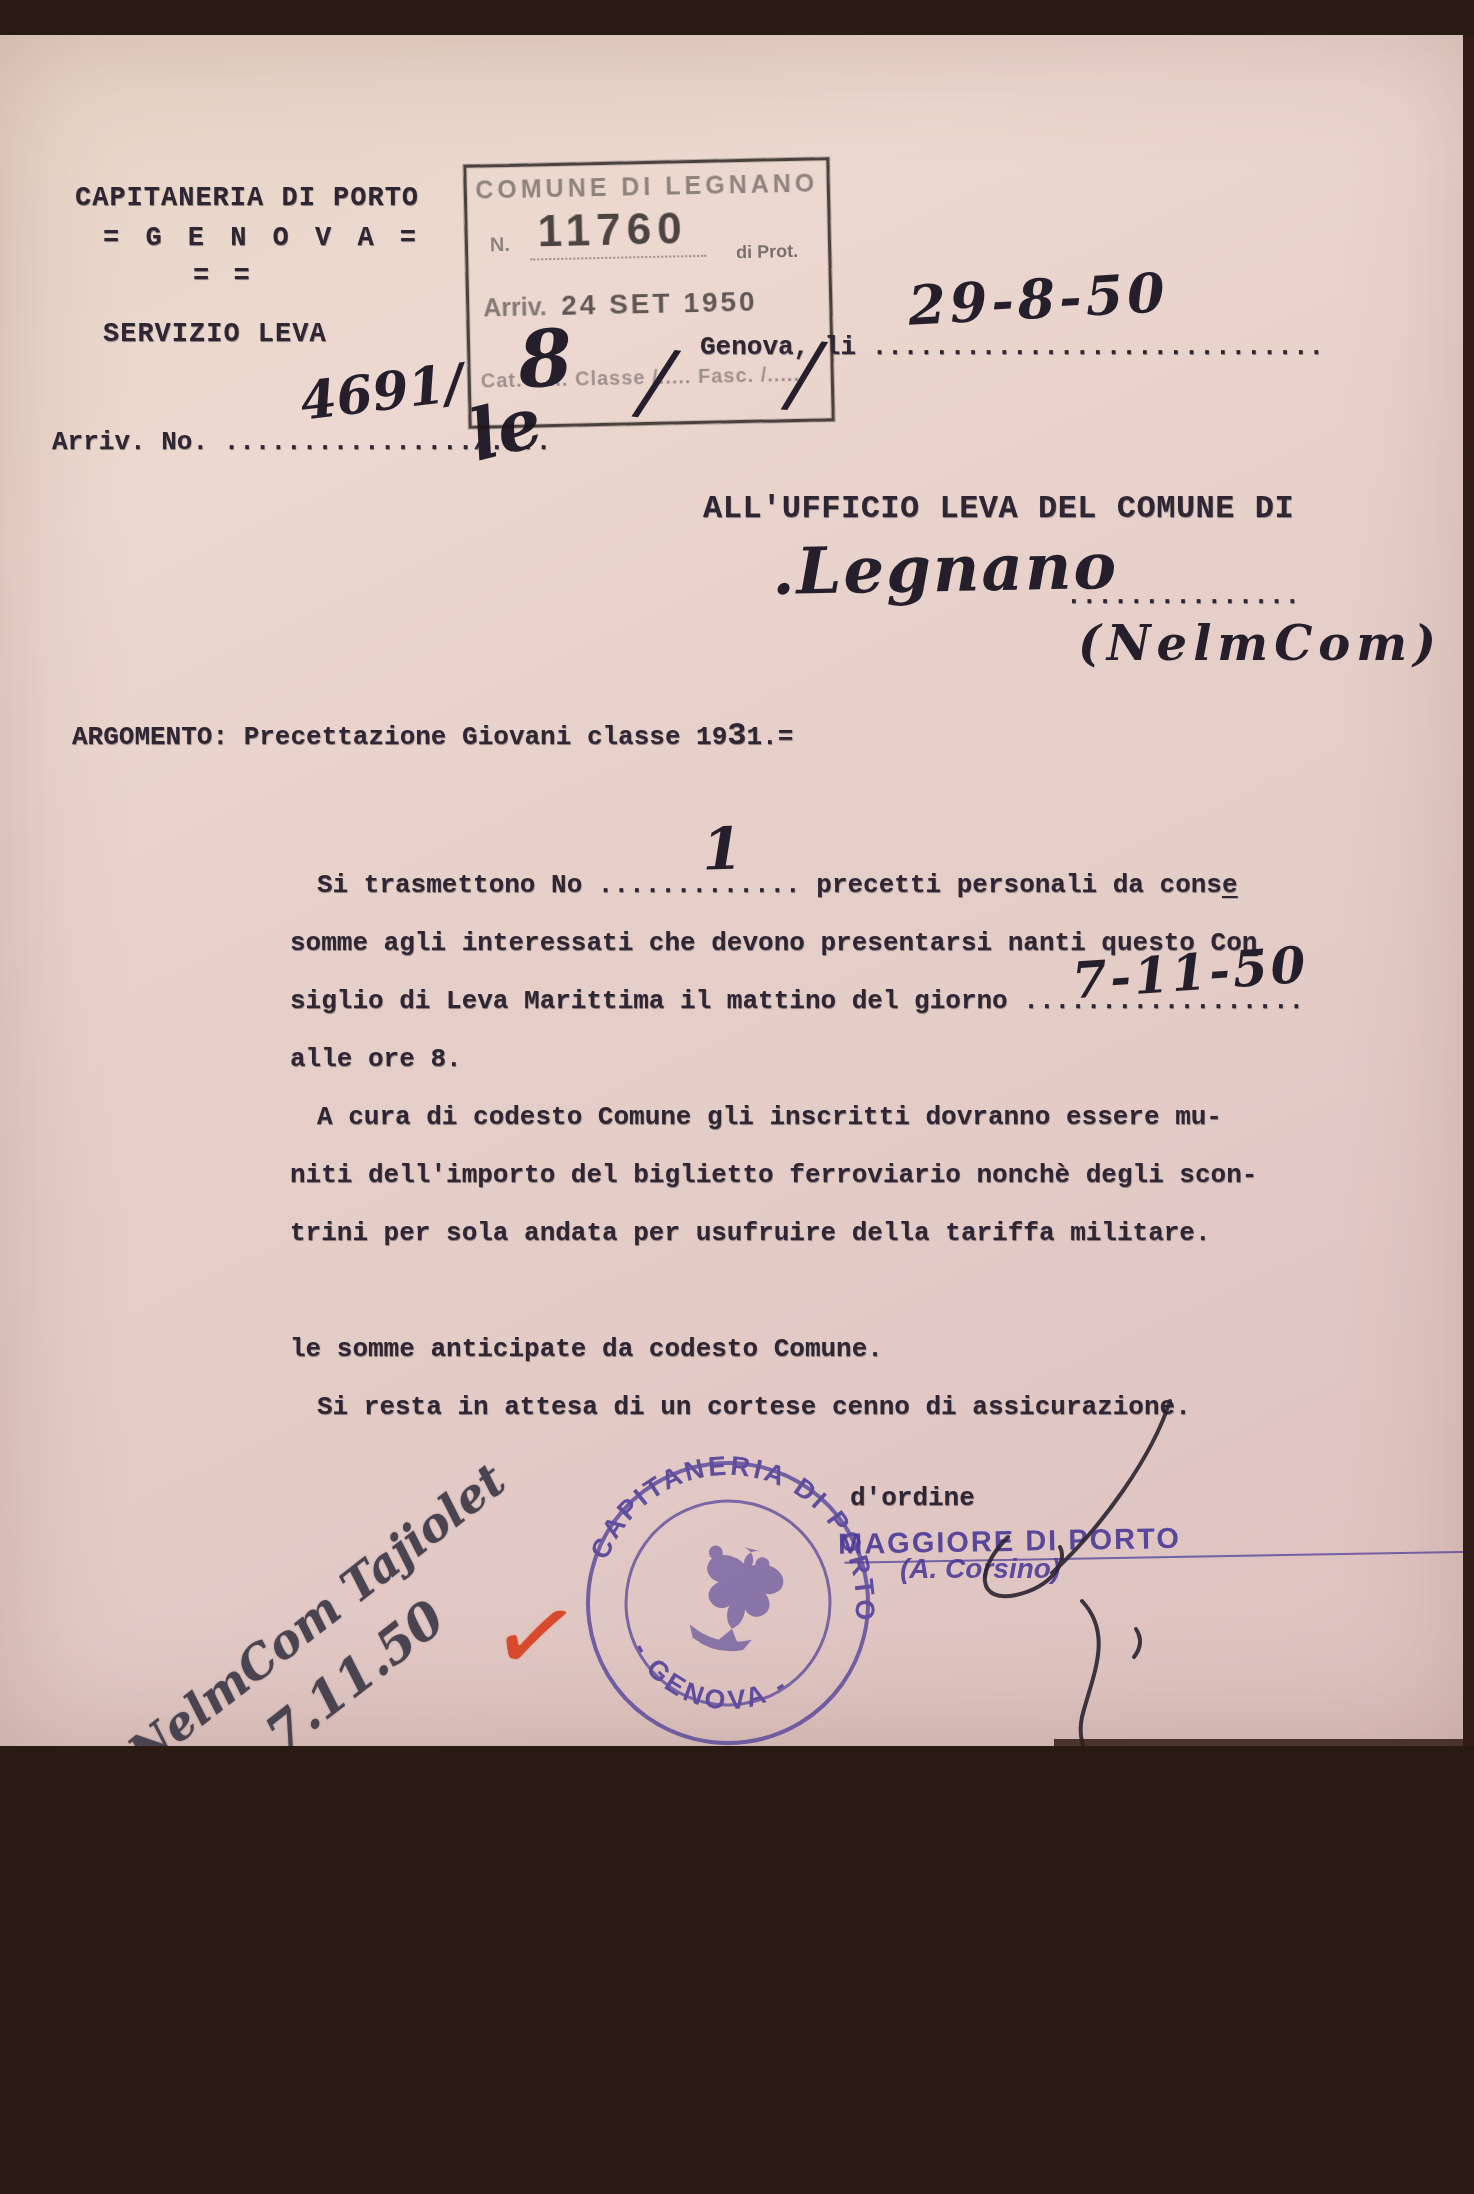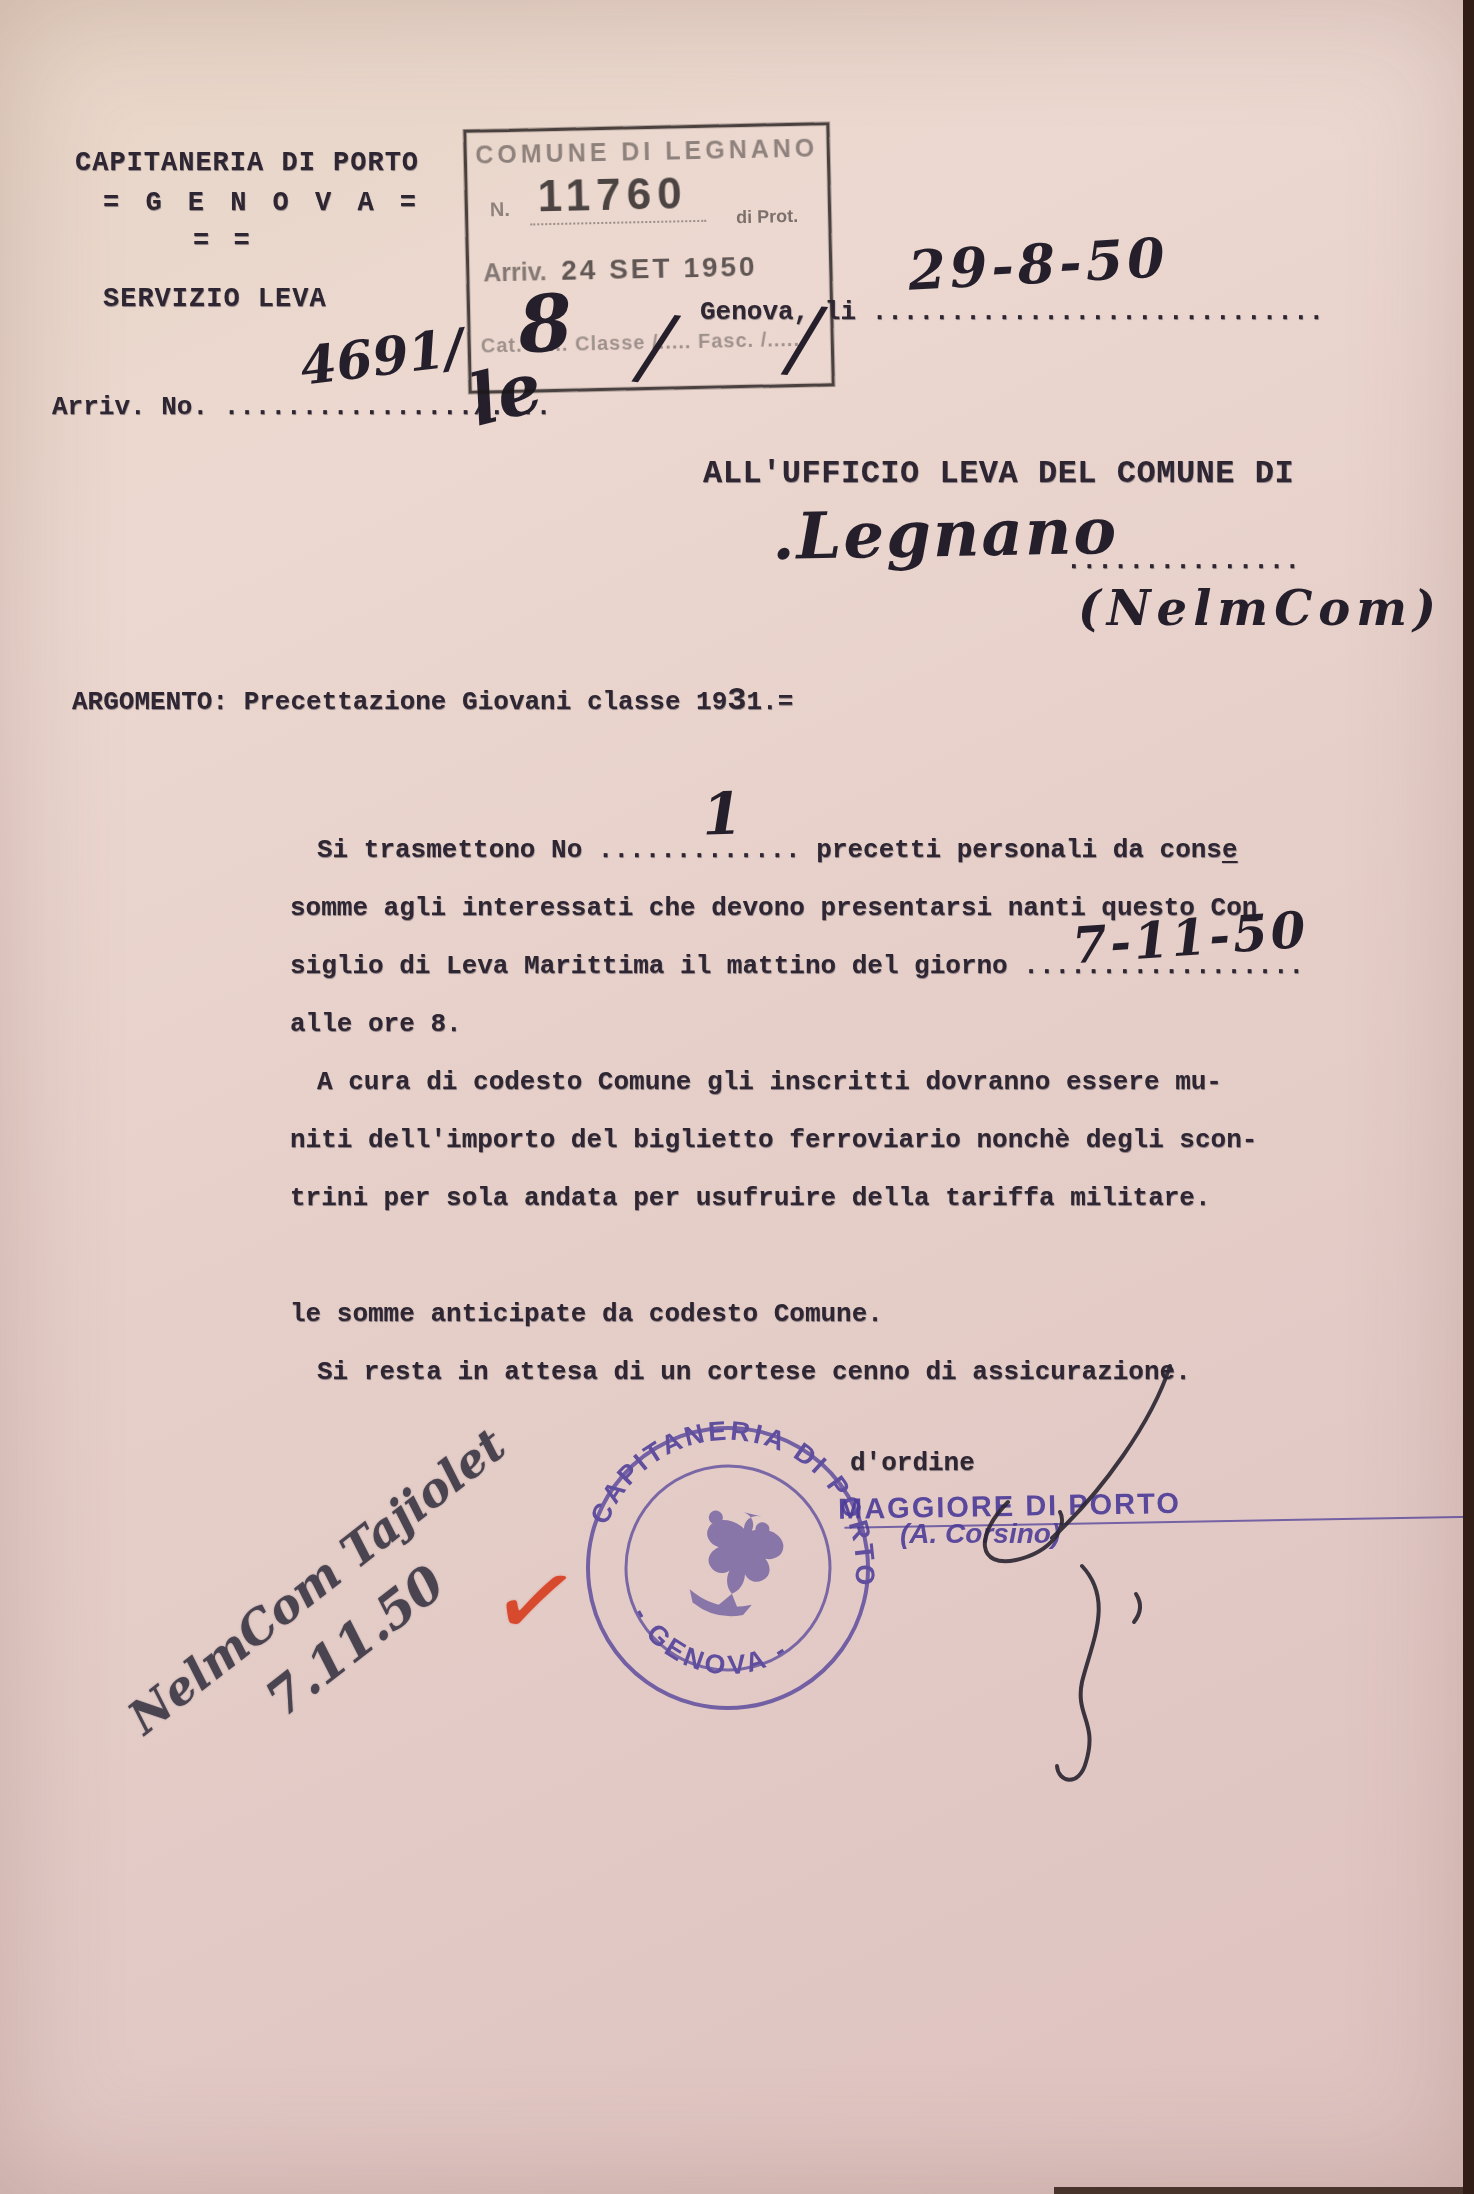--- a/index.html
+++ b/index.html
@@ -1,18 +1,18 @@
 <!DOCTYPE html>
 <html><head>
 <meta charset="utf-8">
 <style>
   html,body{margin:0;padding:0;background:#2a1a14;}
-  .page{position:relative;width:1474px;height:2194px;overflow:hidden;
+  .page{position:relative;width:1474px;height:1711px;overflow:hidden;
         background:linear-gradient(155deg,#e8d6c7 0%,#ecd8d0 22%,#e6cfc9 48%,#e2c9c5 72%,#ddc1be 100%);
-        font-family:"Liberation Mono","DejaVu Sans Mono",monospace;color:#2e2733;}
+        font-family:"Liberation Mono","DejaVu Sans Mono",monospace;color:#2e2733;margin-top:35px;}
   .vignette{position:absolute;inset:0;box-shadow:inset 0 0 120px rgba(120,80,70,.25);pointer-events:none;}
   .edge-right{position:absolute;right:0;top:0;width:11px;height:100%;background:#311d15;}
   .edge-corner{position:absolute;right:0;bottom:0;width:420px;height:7px;background:#311d15;opacity:.85;}
   .abs{position:absolute;white-space:nowrap;}
   .type{font-family:"Liberation Mono","DejaVu Sans Mono",monospace;color:#2e2733;
         text-shadow:0.5px 0.5px 0.7px rgba(46,39,51,.5);}
   .hw{font-family:"DejaVu Serif","Liberation Serif",serif;font-style:italic;color:#241f2b;}
   .pencil{font-family:"DejaVu Serif","Liberation Serif",serif;font-style:italic;color:#4a4450;
           text-shadow:0 0 1.5px rgba(74,68,80,.6);}
   .stampink{font-family:"Liberation Sans","DejaVu Sans",sans-serif;color:#1f1b1c;}

